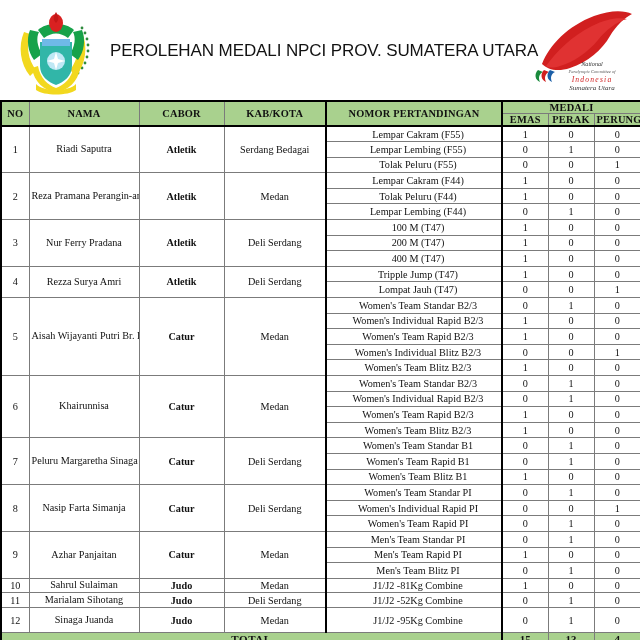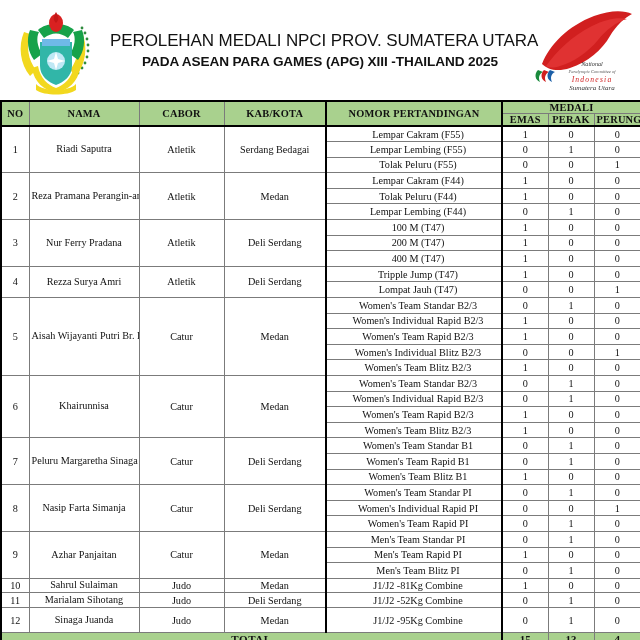--- a/index.html
+++ b/index.html
@@ -86,21 +86,21 @@
     font-weight: bold;
     font-size: 10.4px;
     letter-spacing: 0.2px;
     border: 1px solid #6f6f6f;
   }
   thead th.strong { border-bottom: 2px solid #000; }
   thead tr.top th { border-top: 2px solid #000; }
 
   td.num  { width: 28px; }
   td.name { width: 110px; text-align: left; padding-left: 5px; margin-left: 16px; }
-  td.cabor{ width: 85px; }
+  td.cabor{ width: 85px; font-weight: bold; }
   td.kab  { width: 102px; }
   td.event{ width: 176px; }
   td.med  { width: 46px; }
   td.med-last { width: 59px; }
 
   tr.evrow td.event { border-left: 2px solid #000; border-right: 2px solid #000; padding-left: 10px; }
   tr.evrow td.kab   { border-right: 2px solid #000; margin-top: 46px; }
 
   td.name-cell {
     text-align: left;
@@ -162,21 +162,20 @@
         <path d="M44 46 L46 53 L53 55 L46 57 L44 64 L42 57 L35 55 L42 53 Z"></path>
       </g>
 
       <path d="M20 62 C22 76 32 84 44 87 C56 84 66 76 68 62 L62 60 C60 72 52 79 44 82 C36 79 28 72 26 60 Z" fill="#f2d81f"></path>
 
       <path d="M24 78 C32 86 56 86 64 78 L64 84 C56 90 32 90 24 84 Z" fill="#f2d81f"></path>
     </svg>
 
     <div class="titles">
       <div class="title-main">PEROLEHAN MEDALI NPCI PROV. SUMATERA UTARA</div>
-      <div class="title-sub">PADA ASEAN PARA GAMES (APG) XIII -THAILAND 2025</div>
     </div>
 
     <svg class="logo-right" viewBox="0 0 104 86">
 
       <path d="M10 56 C18 36 36 18 62 8 C78 2 92 2 100 6 C92 10 84 18 78 28 C70 42 56 54 38 60 C26 64 16 62 10 56 Z" fill="#d11f1f"></path>
       <path d="M14 58 C24 44 40 28 60 18 C74 11 86 9 95 11 C84 14 74 22 66 32 C56 44 42 54 28 58 C22 60 17 60 14 58 Z" fill="#e03232"></path>
 
       <g>
         <path d="M6 62 C2 66 3 72 8 74 C6 70 7 66 11 64 Z" fill="#1a8a3c"></path>
         <path d="M12 62 C8 66 9 72 14 74 C12 70 13 66 17 64 Z" fill="#d11f1f"></path>

